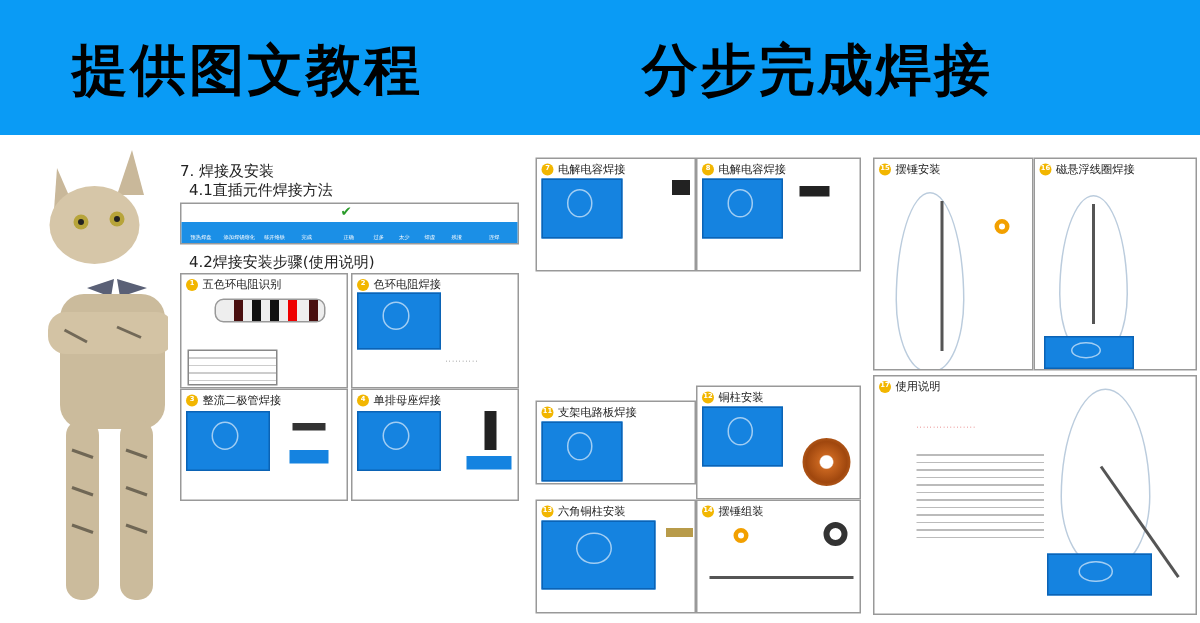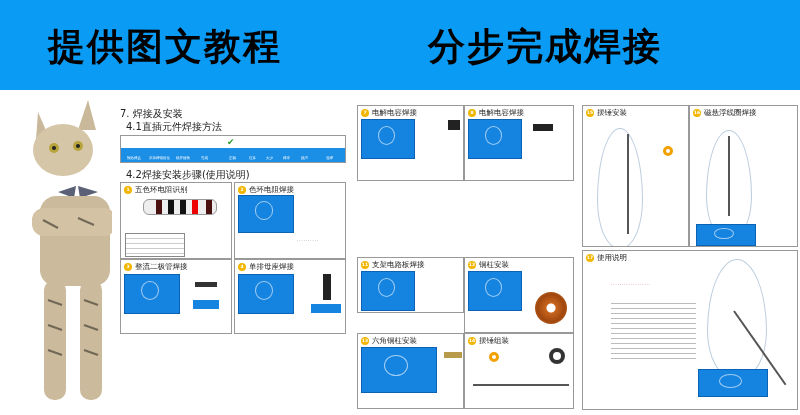--- a/index.html
+++ b/index.html
@@ -132,21 +132,21 @@
     <div style="position:absolute;left:90px;top:14px;width:12px;height:10px;background:#222"></div>
   </div>
   <div class="card" style="left:116px;top:5px;width:110px;height:76px">
     <div class="tt">
         <span class="bulb">8</span>
         <span>电解电容焊接</span>
       </div>
     <div class="pcb" style="left:3px;top:13px;width:54px;height:40px"></div>
     <div style="position:absolute;left:68px;top:18px;width:20px;height:7px;background:#222"></div>
   </div>
-  <div class="card" style="left:9px;top:157px;width:107px;height:56px">
+  <div class="card" style="left:9px;top:167px;width:107px;height:56px">
     <div class="tt">
         <span class="bulb">11</span>
         <span>支架电路板焊接</span>
       </div>
     <div class="pcb" style="left:3px;top:13px;width:54px;height:40px"></div>
   </div>
   <div class="card" style="left:116px;top:157px;width:110px;height:76px">
     <div class="tt">
         <span class="bulb">12</span>
         <span>铜柱安装</span>

